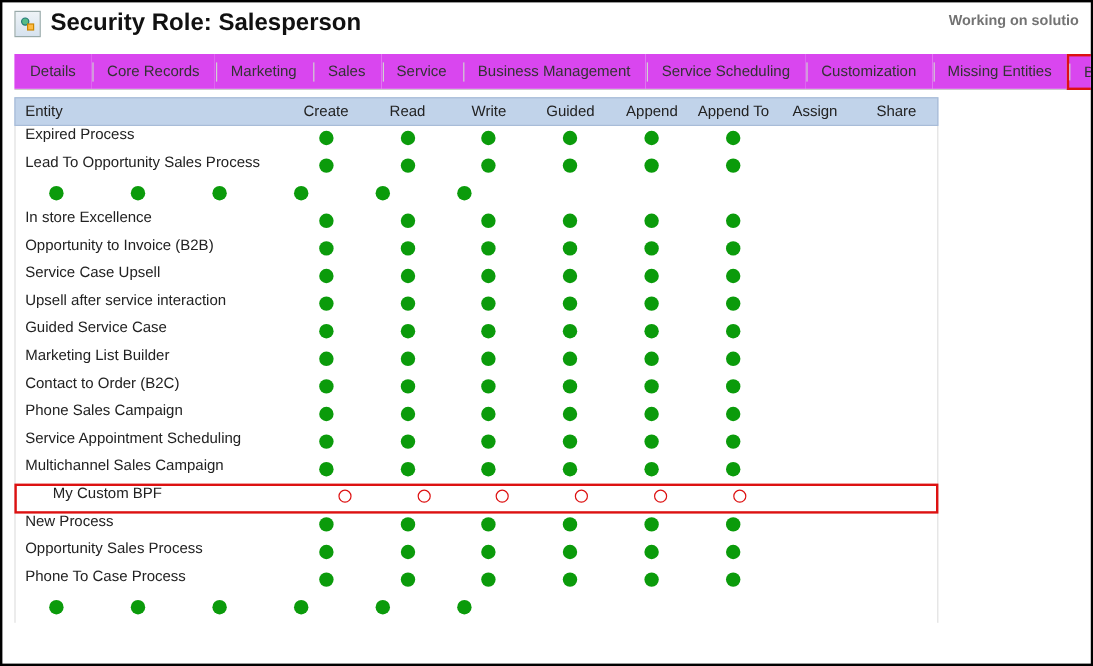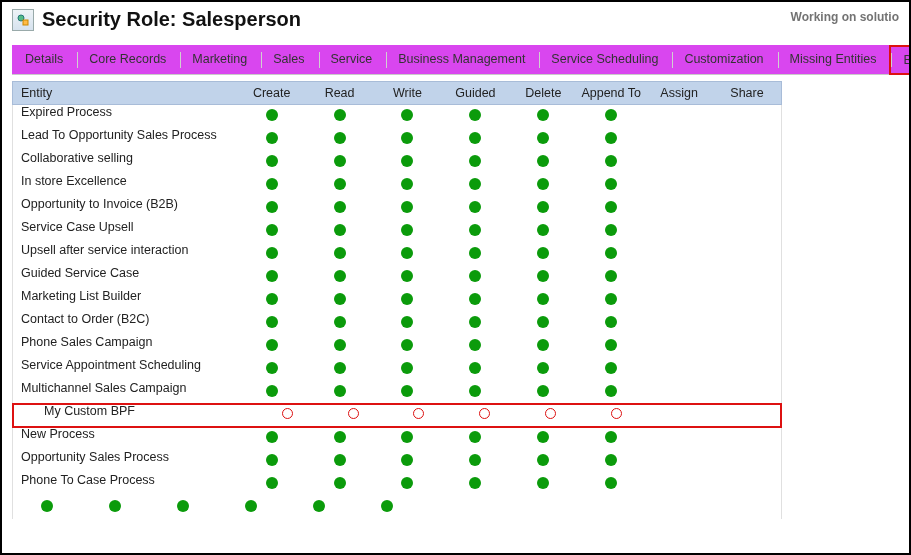--- a/index.html
+++ b/index.html
@@ -163,21 +163,21 @@
     <div class="tab highlighted">Business Process Flows</div>
   </div>
 
 <div class="grid">
   <div class="grid-head" id="grid-head">
       <div class="col-entity">Entity</div>
       <div class="col-priv">Create</div>
       <div class="col-priv">Read</div>
       <div class="col-priv">Write</div>
       <div class="col-priv">Guided</div>
-      <div class="col-priv">Delete</div>
+      <div class="col-priv">Append</div>
       <div class="col-priv">Append To</div>
       <div class="col-priv">Assign</div>
       <div class="col-priv">Share</div>
     </div>
   <div class="grid-body" id="grid-body">
       <div class="row">
         <div class="col-entity">Expired Process</div>
         <div class="col-priv">
           <span class="dot full"></span>
         </div>
@@ -216,21 +216,20 @@
         <div class="col-priv">
           <span class="dot full"></span>
         </div>
         <div class="col-priv">
           <span class="dot full"></span>
         </div>
         <div class="col-priv"></div>
         <div class="col-priv"></div>
       </div>
       <div class="row">
-        <div class="col-entity">Collaborative selling</div>
         <div class="col-priv">
           <span class="dot full"></span>
         </div>
         <div class="col-priv">
           <span class="dot full"></span>
         </div>
         <div class="col-priv">
           <span class="dot full"></span>
         </div>
         <div class="col-priv">

